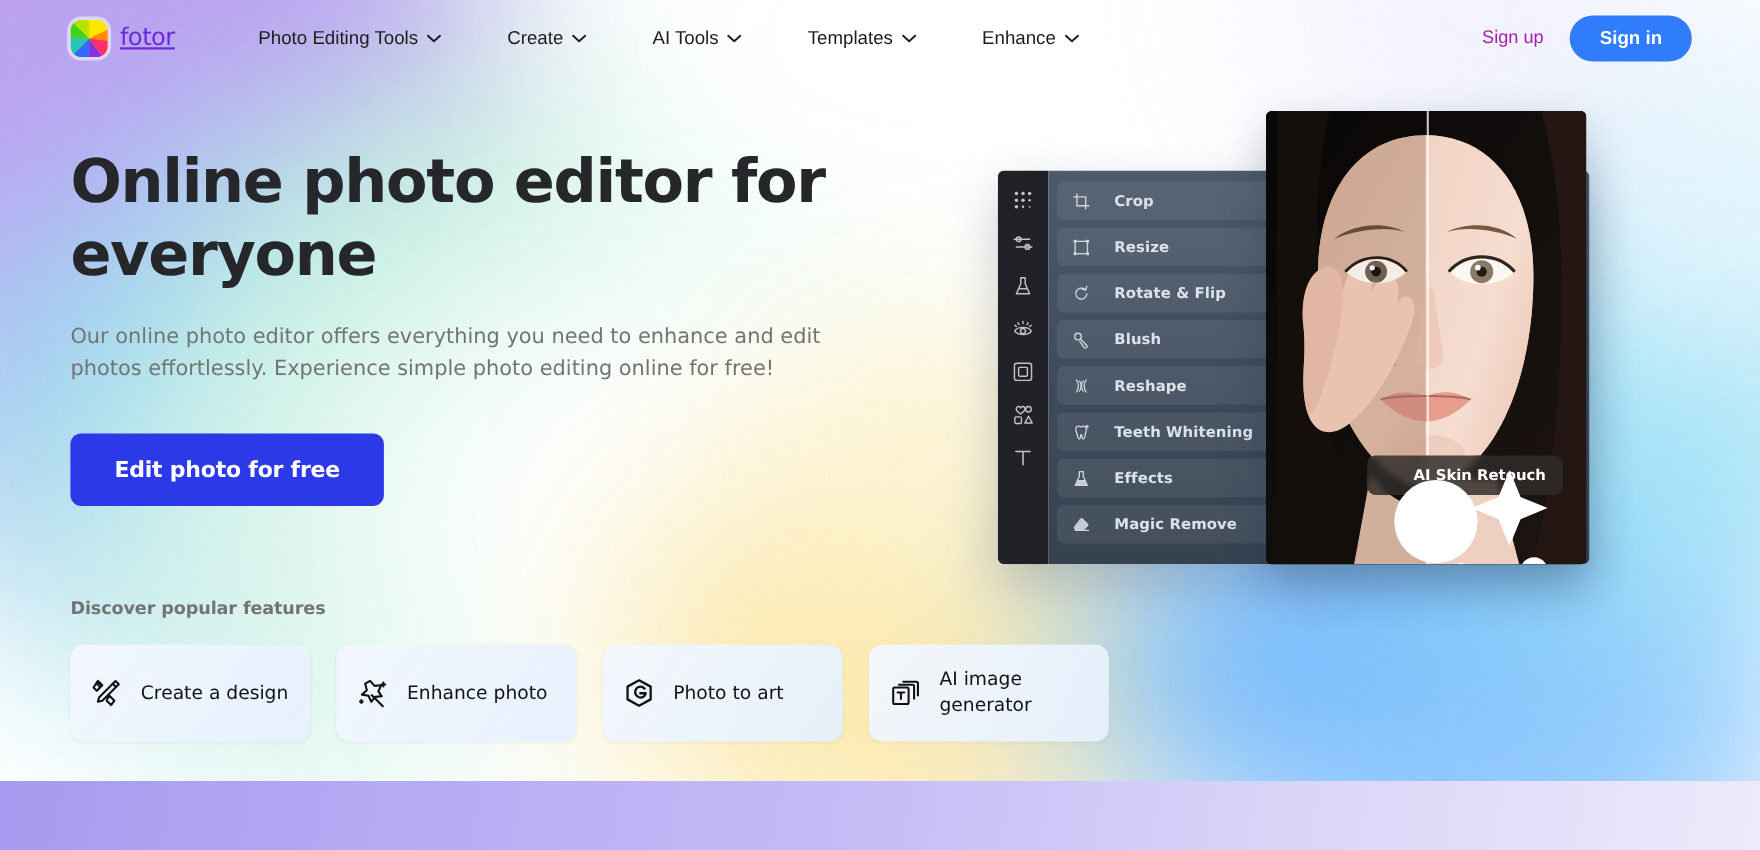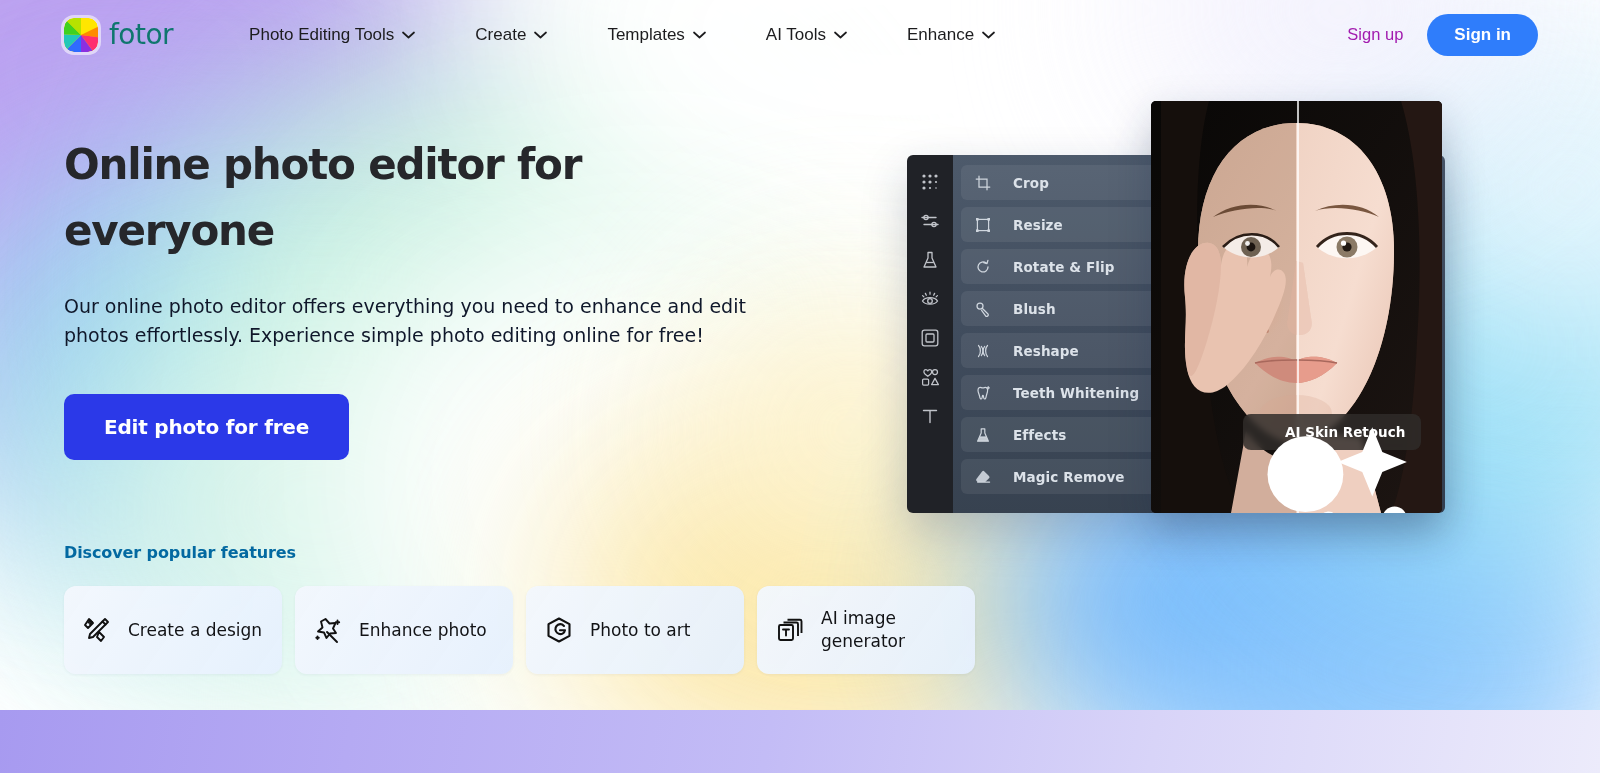--- a/index.html
+++ b/index.html
@@ -43,22 +43,23 @@
     display:flex; align-items:center; z-index:40;
   }
   .brand { display:flex; align-items:center; gap:11px; margin-left:64px; }
   .logo-mark {
     width:34px; height:34px; border-radius:10px; position:relative; overflow:hidden;
     box-shadow:0 0 0 3px rgba(255,255,255,.55);
     background:#fff;
   }
   .logo-mark svg { display:block; width:34px; height:34px; }
   .brand-name {
-    font-size:28px; font-weight:400; color:#0f766e; letter-spacing:-.5px;
+    font-size:22px; font-weight:400; color:#6d28d9; letter-spacing:-.5px;
     font-family:"DejaVu Sans", sans-serif;
+    text-decoration:underline;
   }
 
   .nav { display:flex; align-items:center; margin-left:46px; gap:0px;justify-content:space-between; }
   .nav-item {
     display:flex; align-items:center; gap:8px;
     font-size:17px; color:#1c1c1e; font-weight:400;
     padding:10px 30px; cursor:pointer; white-space:nowrap;
   }
   .chev { width:13px; height:8px; flex:none; }
   .chev svg { display:block; }
@@ -69,41 +70,41 @@
   }
   .signin {
     background:#2f7dfb; color:#fff; font-size:17px; font-weight:600;
     border:none; border-radius:22px; padding:11px 27px; cursor:pointer;
     white-space:nowrap; font-family:"Liberation Sans", sans-serif;
   }
 
   
   .hero { position:absolute; left:64px; top:132px; width:700px; z-index:20; }
   .hero h1 {
-    font-size:42px; line-height:66px; font-weight:700; color:#26272b;
+    font-size:55px; line-height:66px; font-weight:700; color:#26272b;
     letter-spacing:-1.2px; font-family:"DejaVu Sans", sans-serif;
   }
   .hero p {
-    margin-top:28px; font-size:19px; line-height:29px; color:#0f172a;
+    margin-top:28px; font-size:19px; line-height:29px; color:#737373;
     max-width:690px; font-family:"DejaVu Sans", sans-serif;
   }
   .cta {
     margin-top:44px; display:inline-block;
     background:#2b39e8; color:#fff; font-size:20px; font-weight:700;
     border:none; border-radius:10px; padding:21px 40px; cursor:pointer;
     font-family:"DejaVu Sans", sans-serif; letter-spacing:-.2px;
   }
 
   
   .features { position:absolute; left:64px; top:543px; z-index:20; }
   .features-title {
-    font-size:16px; font-weight:700; color:#0369a1; letter-spacing:-.1px;
+    font-size:16px; font-weight:700; color:#737373; letter-spacing:-.1px;
     font-family:"DejaVu Sans", sans-serif;
   }
-  .feature-row { display:flex; gap:13px; margin-top:24px; }
+  .feature-row { display:flex; gap:24px; margin-top:24px; }
   .feature-card {
     width:218px; height:88px; border-radius:12px;
     background:linear-gradient(125deg, rgba(243,247,253,.96) 0%, rgba(229,240,253,.94) 100%);
     display:flex; align-items:center; gap:16px; padding:0 18px;
     cursor:pointer; box-shadow:0 1px 3px rgba(30,50,90,.06);
     backdrop-filter:blur(4px);
   }
   .feature-ico { width:30px; height:30px; flex:none; color:#111; }
   .feature-ico svg { display:block; }
   .feature-label {
@@ -227,29 +228,29 @@
       </div>
       <div class="nav-item">
         <span>Create</span>
         <span class="chev">
           <svg viewBox="0 0 13 8" fill="none">
               <path d="M1 1.5 L6.5 6.5 L12 1.5" stroke="#1c1c1e" stroke-width="1.7" stroke-linecap="round" stroke-linejoin="round"></path>
             </svg>
         </span>
       </div>
       <div class="nav-item">
-        <span>Templates</span>
+        <span>AI Tools</span>
         <span class="chev">
           <svg viewBox="0 0 13 8" fill="none">
               <path d="M1 1.5 L6.5 6.5 L12 1.5" stroke="#1c1c1e" stroke-width="1.7" stroke-linecap="round" stroke-linejoin="round"></path>
             </svg>
         </span>
       </div>
       <div class="nav-item">
-        <span>AI Tools</span>
+        <span>Templates</span>
         <span class="chev">
           <svg viewBox="0 0 13 8" fill="none">
               <path d="M1 1.5 L6.5 6.5 L12 1.5" stroke="#1c1c1e" stroke-width="1.7" stroke-linecap="round" stroke-linejoin="round"></path>
             </svg>
         </span>
       </div>
       <div class="nav-item">
         <span>Enhance</span>
         <span class="chev">
           <svg viewBox="0 0 13 8" fill="none">

